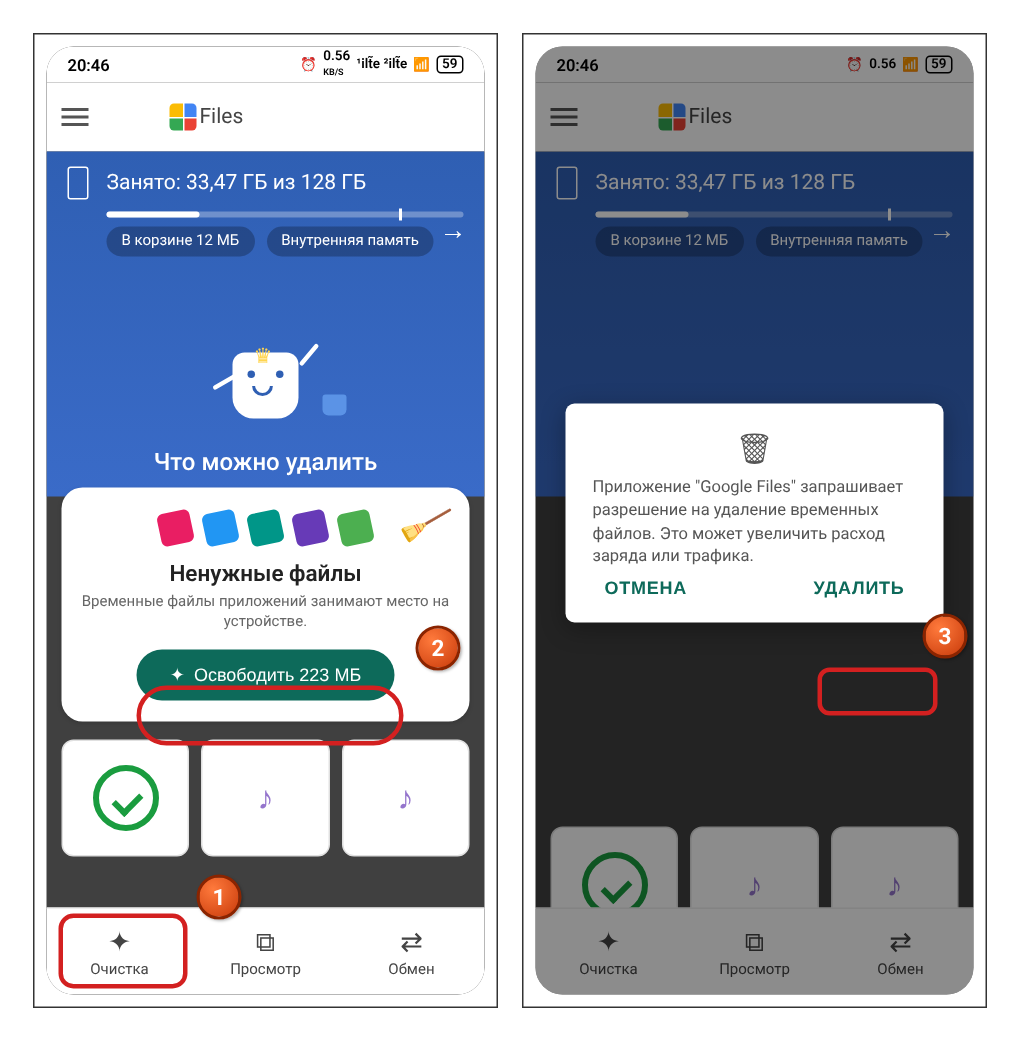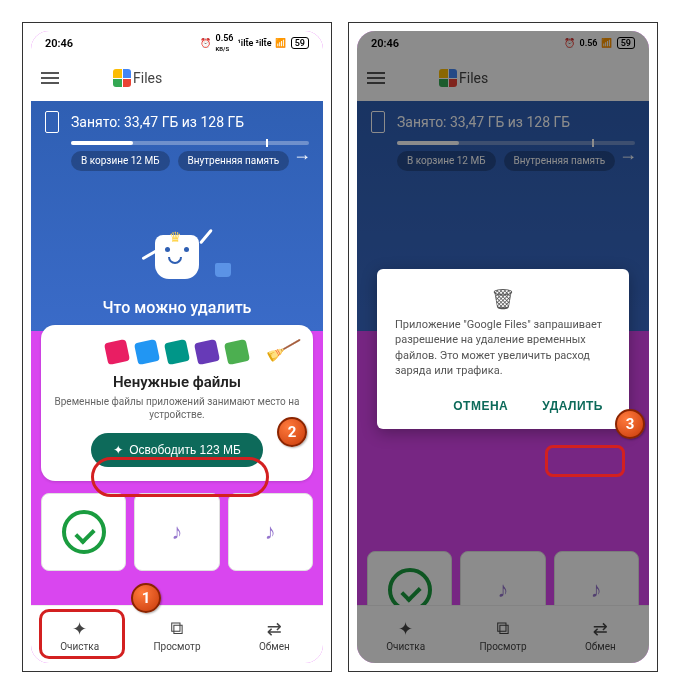--- a/index.html
+++ b/index.html
@@ -1,20 +1,20 @@
 <!DOCTYPE html>
 <html><head>
 <meta charset="utf-8">
 <style>
   * { box-sizing: border-box; margin: 0; padding: 0; }
   body { background: #fff; font-family: -apple-system, Roboto, Arial, sans-serif; width: 680px; height: 700px; position: relative; }
   .frame { position: absolute; border: 1px solid #333; padding: 8px; background: #fff; }
   .frame.left { left: 22px; top: 22px; width: 310px; height: 650px; }
   .frame.right { left: 348px; top: 22px; width: 310px; height: 650px; }
-  .phone { position: relative; width: 100%; height: 100%; border-radius: 18px; overflow: hidden; background: #d946ef; }
+  .phone { position: relative; width: 100%; height: 100%; border-radius: 18px; overflow: hidden; background: #404040; }
   .dim { position:absolute; inset:0; background: rgba(0,0,0,0.45); z-index: 50; }
   .statusbar { height: 24px; display: flex; justify-content: space-between; align-items: center; padding: 0 14px; font-size: 11px; font-weight: 600; background:#fff; color:#000; }
   .statusbar .icons { display:flex; gap:4px; align-items:center; font-size:9px; }
   .appbar { height: 46px; display:flex; align-items:center; padding: 0 10px; gap: 48px; background:#fff; }
   .menu-icon { width:24px; }
   .menu-icon div { height:2px; background:#555; margin:3px 0; width:18px; }
   .app-logo { display:flex; align-items:center; gap:2px; font-size:14px; color:#444; }
   .logo-sq { display:grid; grid-template-columns:1fr 1fr; grid-template-rows:1fr 1fr; width:18px; height:18px; gap:1px; transform: rotate(0deg);}
   .logo-sq span:nth-child(1){background:#fbbc04; border-top-left-radius:3px;}
   .logo-sq span:nth-child(2){background:#4285f4; border-top-right-radius:3px;}
@@ -58,21 +58,21 @@
   .bottomnav{ position:absolute; bottom:0; left:0; right:0; height:58px; background:#fff; border-top:1px solid #eee; display:flex; }
   .nav-item{ flex:1; display:flex; flex-direction:column; align-items:center; justify-content:center; gap:2px; font-size:10px; color:#444;}
   .nav-item .nicon{ font-size:18px; }
   .highlight-red{ border:3px solid #d32020; border-radius:10px; position:absolute; z-index:60;}
   .marker{ position:absolute; width:30px; height:30px; border-radius:50%; background:radial-gradient(circle at 35% 30%, #ff7a3c, #c83a0a); color:#fff; font-weight:700; font-size:15px; display:flex; align-items:center; justify-content:center; border:2px solid #8a2400; box-shadow:1px 1px 2px rgba(0,0,0,0.3); z-index:70;}
   
   .dialog{ position:absolute; left:20px; right:20px; top:238px; background:#fff; border-radius:6px; padding:18px 18px 10px 18px; z-index:60; box-shadow:0 4px 16px rgba(0,0,0,0.3);}
   .dialog .dicon{ text-align:center; font-size:20px; color:#555; margin-bottom:6px;}
   .dialog h4{ text-align:center; font-size:14px; color:#222; margin-bottom:10px; font-weight:600;}
   .dialog p{ font-size:11px; color:#555; line-height:1.4;}
-  .dialog-actions{ display:flex; justify-content:flex-end; gap:18px; margin-top:14px;}
+  .dialog-actions{ display:flex; justify-content:space-between; gap:28px; }
   .dialog-actions button{ background:none; border:none; color:#0d6a5a; font-weight:700; font-size:12px; letter-spacing:0.5px; padding:6px 8px;}
   .right .phone > .statusbar, .right .phone > .appbar { position:relative; z-index:1; }
 </style>
 </head>
 <body>
 
 <div class="frame left">
   <div class="phone">
     <div class="statusbar">
       <span>20:46</span>
@@ -132,21 +132,21 @@
           <span class="ci2"></span>
           <span class="ci3"></span>
           <span class="ci4"></span>
           <span class="ci5"></span>
       </div>
       <div class="broom">🧹</div>
       <h3>Ненужные файлы</h3>
       <p>Временные файлы приложений занимают место на устройстве.</p>
       <button class="free-btn">
         <span class="sparkle">✦</span>
-        <span>Освободить 123 МБ</span>
+        <span>Освободить 223 МБ</span>
       </button>
     </div>
     <div class="thumbs">
       <div class="thumb">
           <div class="sber"></div>
         </div>
       <div class="thumb">
           <span class="note">♪</span>
         </div>
       <div class="thumb">

